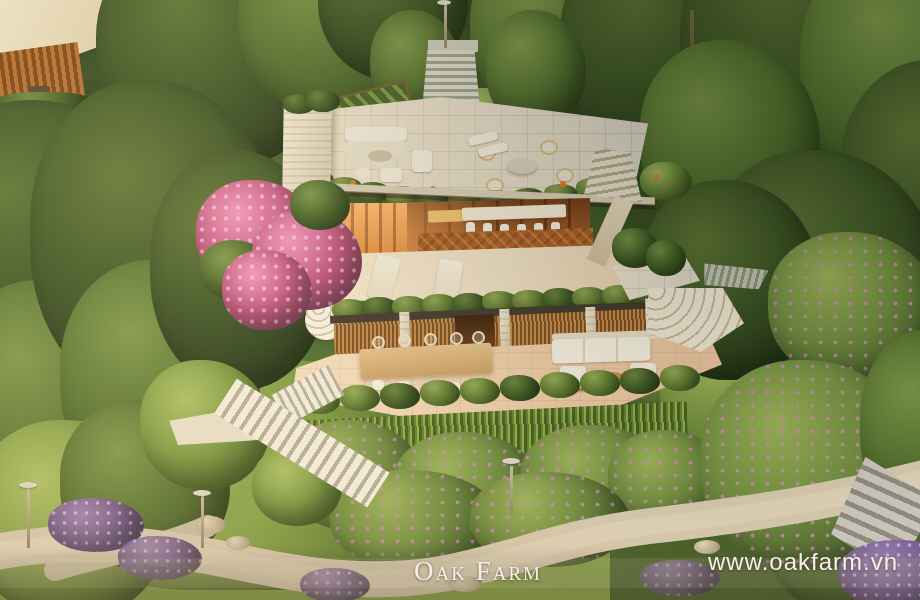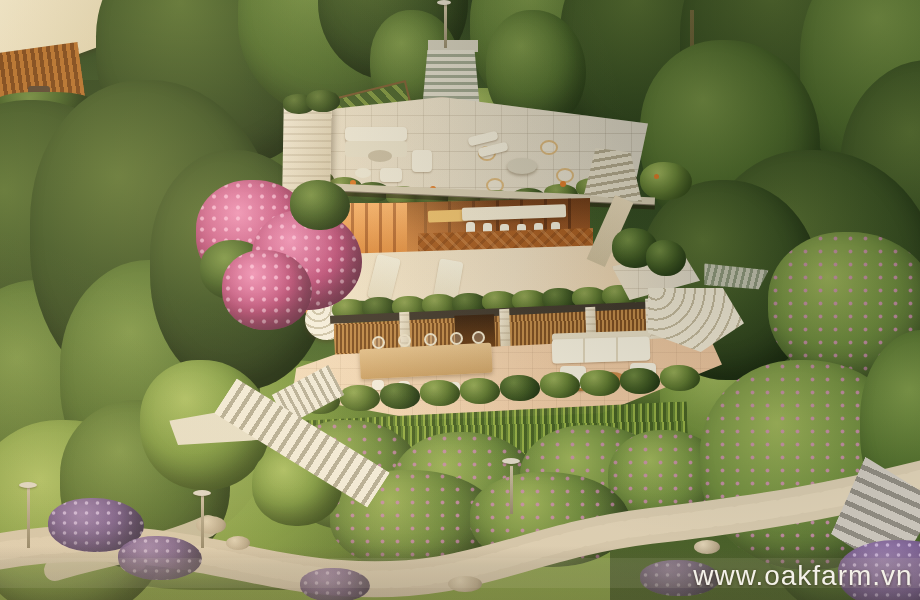--- a/index.html
+++ b/index.html
@@ -42,21 +42,21 @@
   .lampH{width:18px;height:6px;border-radius:50%;background:#ddd6c6;box-shadow:0 1px 2px rgba(60,50,30,.4);}
   .rock{border-radius:50%;background:radial-gradient(circle at 35% 30%,#ddd0b4,#b4a588 70%,#8f816a);}
   .trunk{background:linear-gradient(#9a7a4e,#6e522f);opacity:.65;}
   .footer-band{left:0;top:546px;width:920px;height:54px;
     background:linear-gradient(180deg,rgba(70,60,45,0) 0%,rgba(90,80,62,.16) 35%,rgba(70,62,48,.26) 100%);}
   .footer-strip{left:0;top:558px;width:920px;height:30px;background:rgba(235,225,200,.10);}
   .ftxt{color:#f4f1e9;text-shadow:0 1px 3px rgba(40,30,15,.55);text-align:center;}
   .phone{left:40px;top:560px;width:250px;font-size:20px;letter-spacing:1.5px;font-weight:400;}
   .brand{left:362px;top:556px;width:232px;font-family:"Liberation Serif",serif;font-size:27px;
     font-variant:small-caps;letter-spacing:2px;font-weight:400;}
-  .site{left:690px;top:560px;width:226px;font-size:28px;letter-spacing:1px;font-weight:400;}
+  .site{left:690px;top:548px;width:226px;font-size:24px;letter-spacing:1px;font-weight:400;}
   .glow{pointer-events:none;background:
     radial-gradient(circle at 18% 32%,rgba(255,225,160,.14),transparent 55%),
     radial-gradient(circle at 80% 6%,rgba(5,15,5,.26),transparent 55%),
     linear-gradient(200deg,transparent 60%,rgba(255,195,125,.10) 88%);}
 </style>
 </head>
 <body>
 
 <div class="stage">
 
@@ -284,15 +284,16 @@
   <div class="abs lampH" style="left:19px;top:482px;"></div>
   <div class="abs lampP" style="left:201px;top:496px;height:52px;"></div>
   <div class="abs lampH" style="left:193px;top:490px;"></div>
   <div class="abs lampP" style="left:510px;top:466px;height:48px;"></div>
   <div class="abs lampH" style="left:502px;top:458px;"></div>
 
   <div class="abs glow" style="left:0;top:0;width:920px;height:600px;"></div>
 
   <div class="abs footer-band"></div>
   <div class="abs footer-strip"></div>
+  <div class="abs ftxt brand">Oak Farm</div>
   <div class="abs ftxt site">www.oakfarm.vn</div>
 
 </div>
 
 </body></html>

